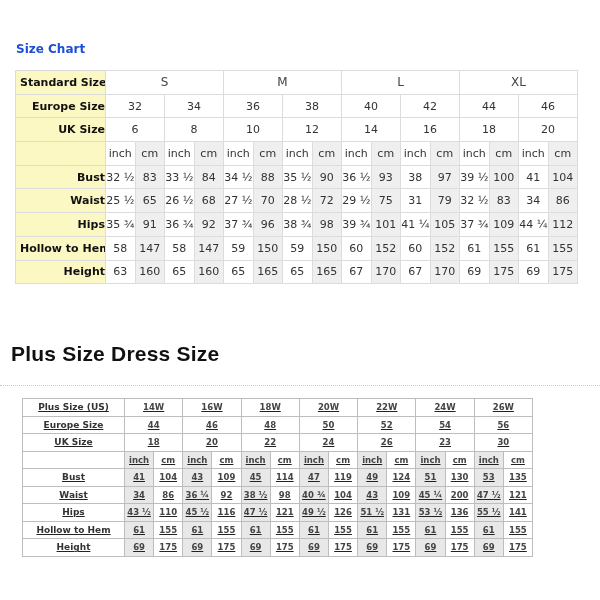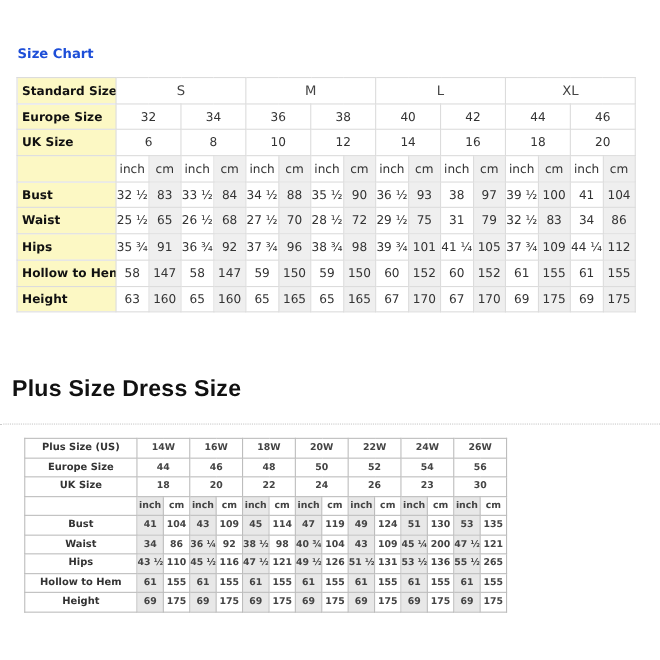--- a/index.html
+++ b/index.html
@@ -4,30 +4,30 @@
   <style>
     html, body { margin: 0; padding: 0; background: #ffffff; }
     body { width: 600px; height: 600px; position: relative; overflow: hidden; font-family: "DejaVu Sans", sans-serif; color: #222; }
 
     .title1 { position: absolute; left: 16px; top: 42px; font-size: 12px; font-weight: bold; color: #1d4ed8; font-family: "DejaVu Sans", sans-serif; }
 
     table { border-collapse: collapse; table-layout: fixed; }
 
     #t1 { position: absolute; left: 15px; top: 70px; width: 563px; }
     #t1 td { border: 1px solid #dcdcdc; height: 22.7px; padding: 0; text-align: center; font-size: 11px; color: #333; white-space: nowrap; overflow: hidden; }
-    #t1 td.lbl { background: #fcf8c4; text-align: left; padding-left: 4px; font-weight: bold; font-size: 11px; color: #111; }
+    #t1 td.lbl { background: #fcf8c4; text-align: right; padding-left: 4px; font-weight: bold; font-size: 11px; color: #111; }
     #t1 td.bold { font-weight: bold; color: #111; }
     #t1 td.cm { background: #efefef; }
     #t1 td.std { font-size: 12px; color: #444; }
 
     .title2 { position: absolute; left: 11px; top: 330px; font-size: 21px; font-weight: bold; color: #111; font-family: "Liberation Sans", sans-serif; letter-spacing: 0.2px; margin-top: 12px; }
 
     .sep { position: absolute; left: 0; top: 385px; width: 600px; height: 0; border-top: 1px dotted #c8c8c8; }
 
-    #t2 { position: absolute; left: 22px; top: 398px; width: 439px; }
+    #t2 { position: absolute; left: 22px; top: 398px; width: 511px; text-decoration: underline; }
     #t2 td { border: 1px solid #bdbdbd; height: 16.5px; padding: 0; text-align: center; font-size: 8.5px; font-weight: bold; color: #444; white-space: nowrap; overflow: hidden; }
     #t2 td.lbl2 { color: #333; font-size: 9px; }
     #t2 td.in { background: #e8e8e8; }
   </style>
 </head>
 <body>
 
 <div class="title1">Size Chart</div>
 
 <table id="t1">
@@ -281,21 +281,21 @@
         <td class="">116</td>
         <td class="in">47 ½</td>
         <td class="">121</td>
         <td class="in">49 ½</td>
         <td class="">126</td>
         <td class="in">51 ½</td>
         <td class="">131</td>
         <td class="in">53 ½</td>
         <td class="">136</td>
         <td class="in">55 ½</td>
-        <td class="">265</td>
+        <td class="">141</td>
       </tr>
       <tr>
         <td class="lbl2">Hollow to Hem</td>
         <td class="in">61</td>
         <td class="">155</td>
         <td class="in">61</td>
         <td class="">155</td>
         <td class="in">61</td>
         <td class="">155</td>
         <td class="in">61</td>

